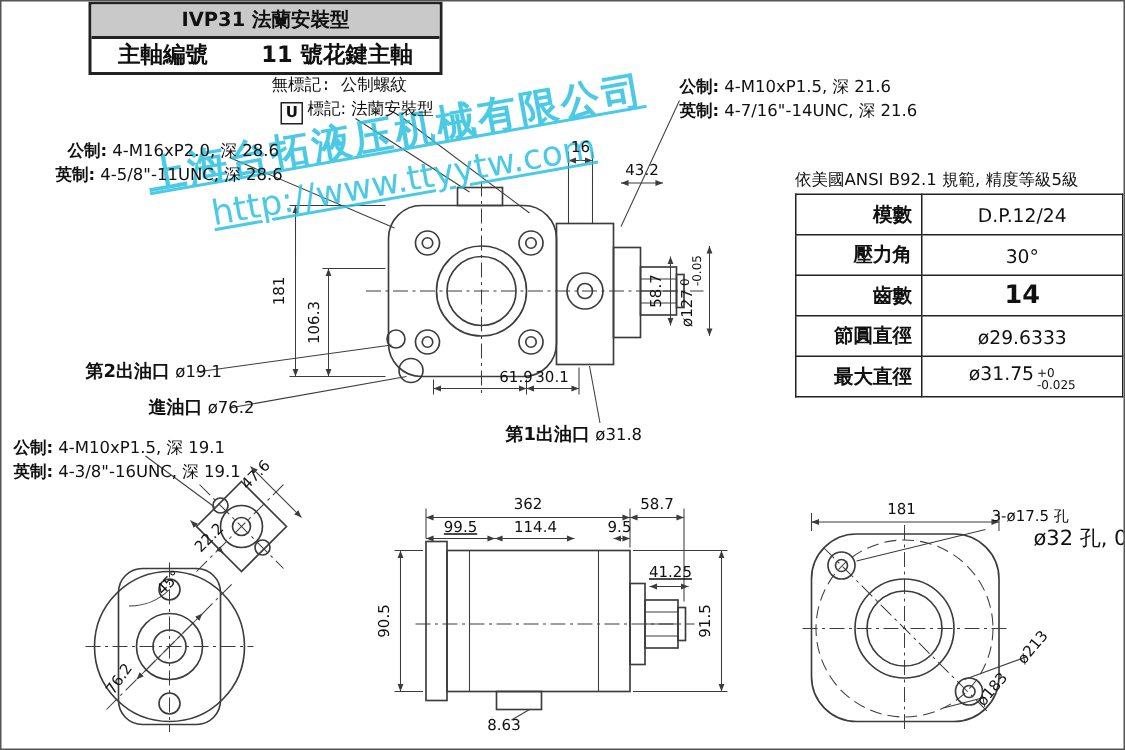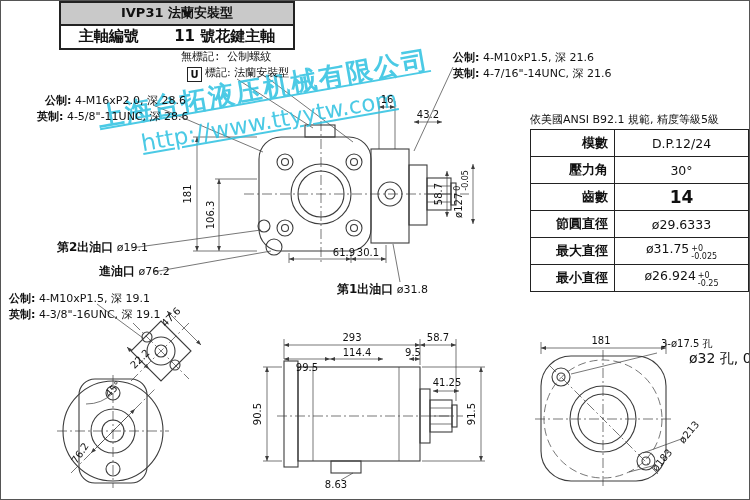--- a/index.html
+++ b/index.html
@@ -255,26 +255,26 @@
       </span>
   </div>
   <div class="t" style="left:386px;top:98px;">16</div>
   <div class="t" style="left:427px;top:113px;">43.2</div>
 
   <div class="t r45" style="left:170px;top:316px;">47.6</div>
   <div class="t r45" style="left:139px;top:358px;">22.2</div>
   <div class="t r45" style="left:112px;top:388px;">45°</div>
   <div class="t r55" style="left:79px;top:452px;">76.2</div>
 
-  <div class="t" style="left:351px;top:336px;">293</div>
+  <div class="t" style="left:351px;top:336px;">362</div>
   <div class="t" style="left:437px;top:336px;">58.7</div>
-  <div class="t" style="left:306px;top:366px;">99.5</div>
+  <div class="t" style="left:306px;top:351px;text-decoration:underline;">99.5</div>
   <div class="t" style="left:356px;top:351px;text-align:right;">114.4</div>
   <div class="t" style="left:412px;top:351px;">9.5</div>
-  <div class="t" style="left:446px;top:381px;">41.25</div>
+  <div class="t" style="left:446px;top:381px;text-decoration:underline;">41.25</div>
   <div class="t r90" style="left:470px;top:413px;">91.5</div>
   <div class="t r90" style="left:256px;top:413px;">90.5</div>
   <div class="t" style="left:335px;top:483px;">8.63</div>
 
   <div class="t" style="left:600px;top:339px;">181</div>
   <div class="la" style="left:660px;top:336px;font-size:10px;">3-ø17.5 孔</div>
   <div class="la" style="left:688px;top:349px;font-size:14px;text-align:right;">ø32 孔, 0.5 深</div>
   <div class="t r50" style="left:688px;top:431px;">ø213</div>
   <div class="t r50" style="left:661px;top:459px;">ø183</div>
 
@@ -299,25 +299,16 @@
     </tr>
     <tr>
       <td class="lbl">最大直徑</td>
       <td class="val">
         <span>ø31.75</span><span class="tol">
               <span>+0</span>
               <span>-0.025</span>
             </span>
       </td>
     </tr>
-    <tr>
-      <td class="lbl">最小直徑</td>
-      <td class="val">
-        <span>ø26.924</span><span class="tol">
-              <span>+0</span>
-              <span>-0.25</span>
-            </span>
-      </td>
-    </tr>
   </tbody>
     </table>
 
 </div>
 
 </body></html>

